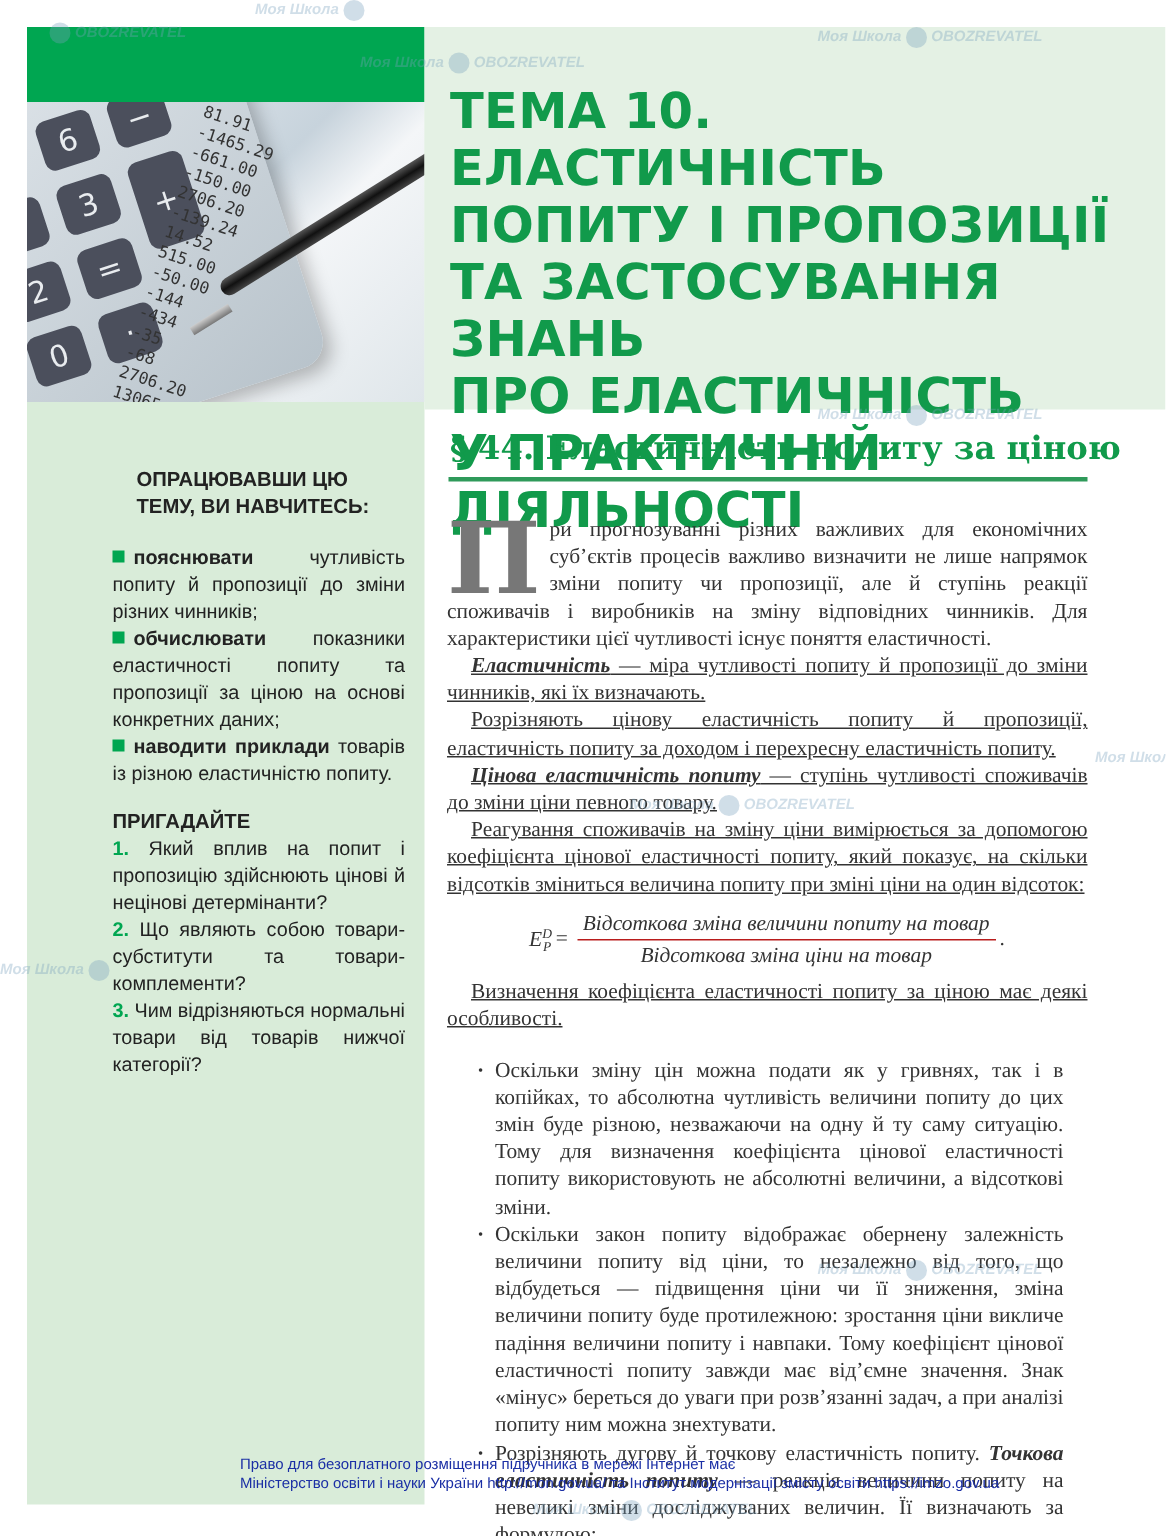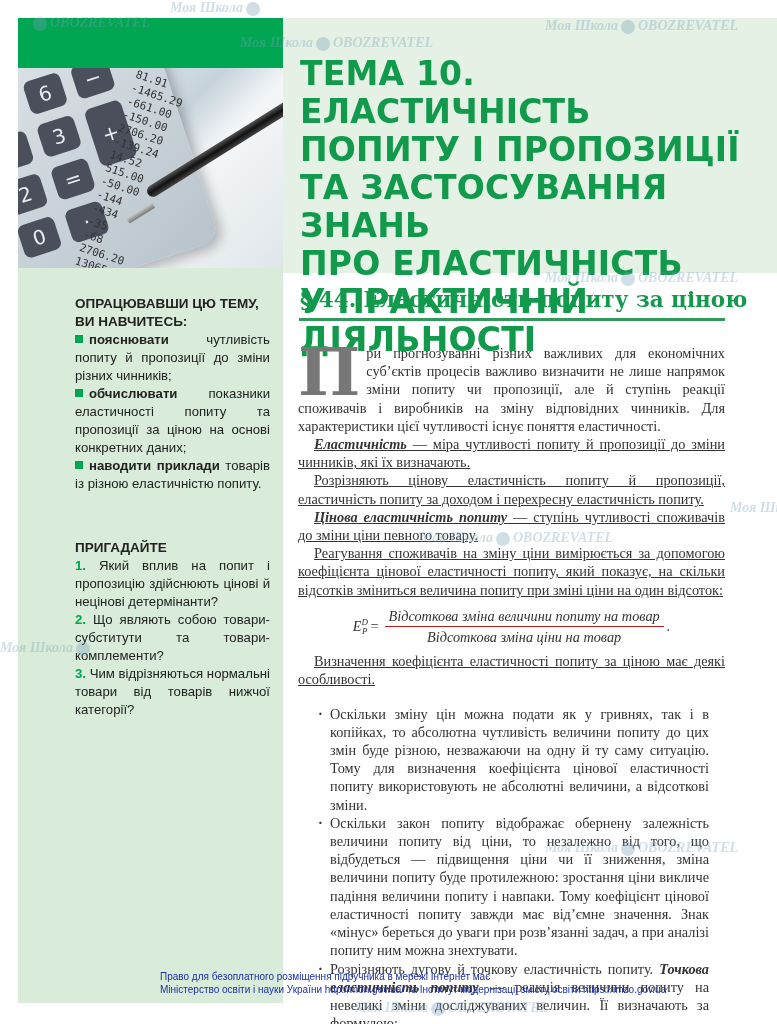--- a/index.html
+++ b/index.html
@@ -17,21 +17,21 @@
       font-size:11px; color:#333; transform:rotate(18deg); transform-origin:left top; line-height:14px; white-space:pre; }
     .pen { position:absolute; left:130px; top:120px; width:190px; height:12px; background:linear-gradient(#555,#111,#444);
       border-radius:6px; transform:rotate(-32deg); transform-origin:left center; }
     .pen-tip { position:absolute; left:110px; top:150px; width:30px; height:6px; background:linear-gradient(#ccc,#777);
       transform:rotate(-32deg); transform-origin:left center; }
     .title-panel { position:absolute; left:283px; top:18px; width:494px; height:255px; background:#e4f1e4; }
     .theme-title { position:absolute; left:300px; top:55px; width:460px; font-family:"DejaVu Sans", sans-serif; font-weight:bold;
       font-size:33px; line-height:38px; color:#119a4b; letter-spacing:0.2px; }
     .goals { position:absolute; left:75px; top:295px; width:195px; font-family:"Liberation Sans", sans-serif; font-size:13.2px;
       line-height:18px; color:#222; }
-    .goals h3 { margin:0; font-size:13.5px; font-weight:bold; text-transform:uppercase; }
+    .goals h3 { margin:16px; font-size:13.5px; font-weight:bold; text-transform:uppercase; }
     .goals p { margin:0; text-align:justify; }
     .sq { display:inline-block; width:8px; height:8px; background:#00a651; margin-right:6px; vertical-align:1px; }
     .remember { position:absolute; left:75px; top:539px; width:195px; font-family:"Liberation Sans", sans-serif; font-size:13.2px;
       line-height:18px; color:#222; }
     .remember h3 { margin:0; font-size:13.5px; font-weight:bold; }
     .remember p { margin:0; text-align:justify; }
     .num { color:#00a651; font-weight:bold; }
     .section-title { position:absolute; left:300px; top:287px; width:425px; font-family:"DejaVu Serif", serif; font-weight:bold;
       font-size:21.5px; color:#119a4b; white-space:nowrap; }
     .section-rule { position:absolute; left:299px; top:318px; width:426px; height:3px; background:#2f9a5a; }
@@ -45,21 +45,21 @@
     .frac { display:inline-flex; flex-direction:column; align-items:center; margin:0 3px; }
     .frac .n { border-bottom:1px solid #b91c1c; padding:0 4px 1px; }
     .frac .d { padding:1px 4px 0; }
     .bullets { margin:16px; padding:0; list-style:none; }
     .bullets li { position:relative; padding-left:16px; text-align:justify; }
     .bullets li:before { content:"·"; position:absolute; left:4px; top:0; font-weight:bold; }
     .formula2 { display:flex; align-items:center; justify-content:center; margin:8px 0; font-style:italic; font-size:13.5px; }
     .op { margin:0 3px; font-style:normal; }
     .footer { position:absolute; left:160px; top:970px; font-family:"Liberation Sans", sans-serif; font-size:10px;
       color:#1b2fa5; line-height:13px; }
-    .wm { position:absolute; font-family:Liberation Serif, serif; font-size:14px; font-style:italic; font-weight:bold;
+    .wm { position:absolute; font-family:Liberation Sans, sans-serif; font-size:10px; font-style:italic; font-weight:bold;
       color:rgba(120,160,190,0.35); white-space:nowrap; pointer-events:none; }
     .wm .circ { display:inline-block; width:14px; height:14px; border-radius:50%; background:rgba(120,160,190,0.35);
       vertical-align:middle; margin:0 3px; }
     b.t { font-weight:bold; font-style:italic; }
   </style>
 </head>
 <body>
 
 <div class="sidebar-bg"></div>
 <div class="green-bar"></div>

